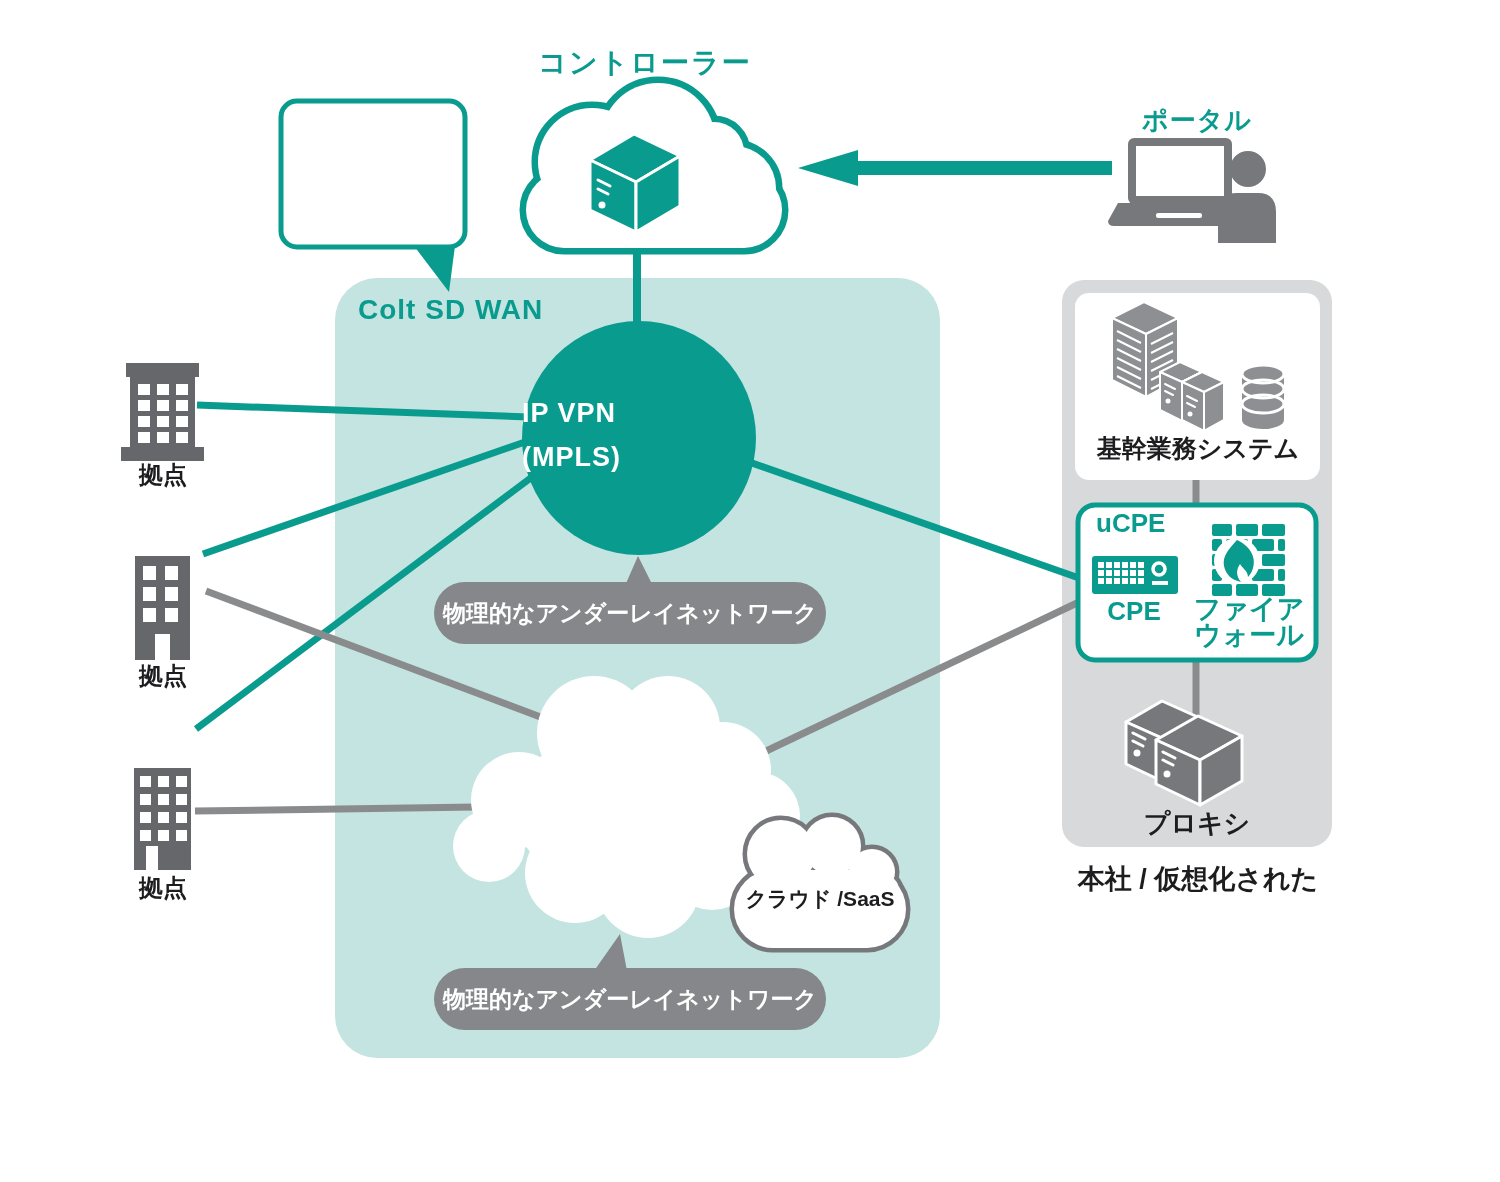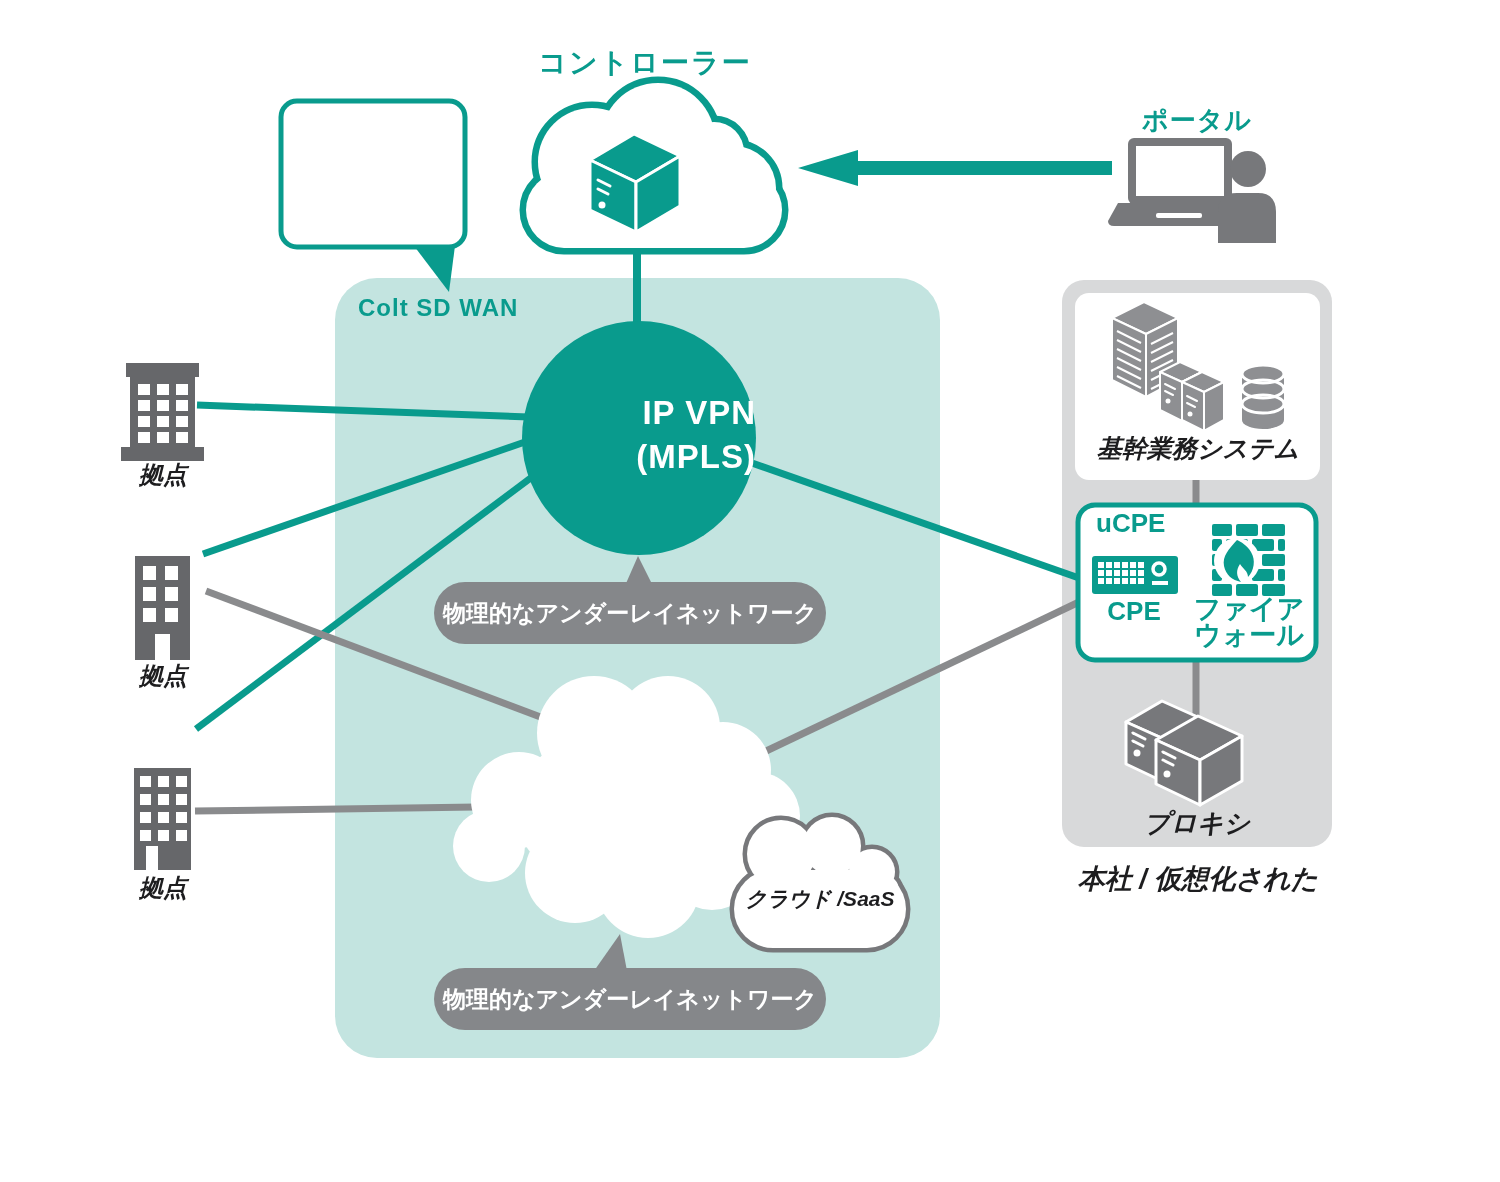--- a/index.html
+++ b/index.html
@@ -2,27 +2,27 @@
 <html><head>
 <meta charset="utf-8">
 <style>
   html,body{margin:0;padding:0;background:#ffffff;}
   body{font-family:"Liberation Sans","DejaVu Sans",sans-serif;}
   #stage{position:relative;width:1500px;height:1182px;background:#ffffff;overflow:hidden;padding-left:28px;}
   #gfx{position:absolute;left:0;top:0;width:1500px;height:1182px;}
   .txt{position:absolute;font-weight:bold;white-space:nowrap;}
   .teal{color:#099b8d;}
   .white{color:#ffffff;}
-  .dark{color:#1d1d1f;font-style:italic;}
+  .dark{color:#1d1d1f;}
   .center{text-align:center;}
   .t-controller{left:495px;top:44px;width:300px;font-size:28px;letter-spacing:2px;}
   .t-portal{left:1097px;top:103px;width:200px;font-size:26px;letter-spacing:1px;}
   .t-callout{left:286px;top:106px;width:174px;height:136px;display:flex;flex-direction:column;justify-content:center;align-items:center;font-size:26px;line-height:43px;letter-spacing:1px;}
-  .t-sdwan{left:358px;top:294px;font-size:24px;letter-spacing:1px;}
-  .t-ipvpn{left:522px;top:322px;width:234px;height:226px;display:flex;flex-direction:column;justify-content:center;align-items:flex-end;font-size:33px;line-height:44px;letter-spacing:1px;}
+  .t-sdwan{left:358px;top:294px;font-size:28px;letter-spacing:1px;}
+  .t-ipvpn{left:522px;top:322px;width:234px;height:226px;display:flex;flex-direction:column;justify-content:center;align-items:flex-start;font-size:27px;line-height:44px;letter-spacing:1px;}
   .t-underlay1{left:434px;top:582px;width:392px;height:62px;display:flex;align-items:center;justify-content:center;font-size:23px;}
   .t-underlay2{left:434px;top:968px;width:392px;height:62px;display:flex;align-items:center;justify-content:center;font-size:23px;}
   .t-internet{left:460px;top:790px;width:350px;font-size:32px;letter-spacing:2px;}
   .t-saas{left:727px;top:885px;width:186px;font-size:21px;}
   .t-site1{left:113px;top:459px;width:100px;font-size:24px;}
   .t-site2{left:113px;top:660px;width:100px;font-size:24px;}
   .t-site3{left:113px;top:872px;width:100px;font-size:24px;}
   .t-core{left:1078px;top:432px;width:240px;font-size:25px;}
   .t-ucpe{left:1096px;top:508px;font-size:26px;}
   .t-cpe{left:1090px;top:596px;width:88px;font-size:26px;}

